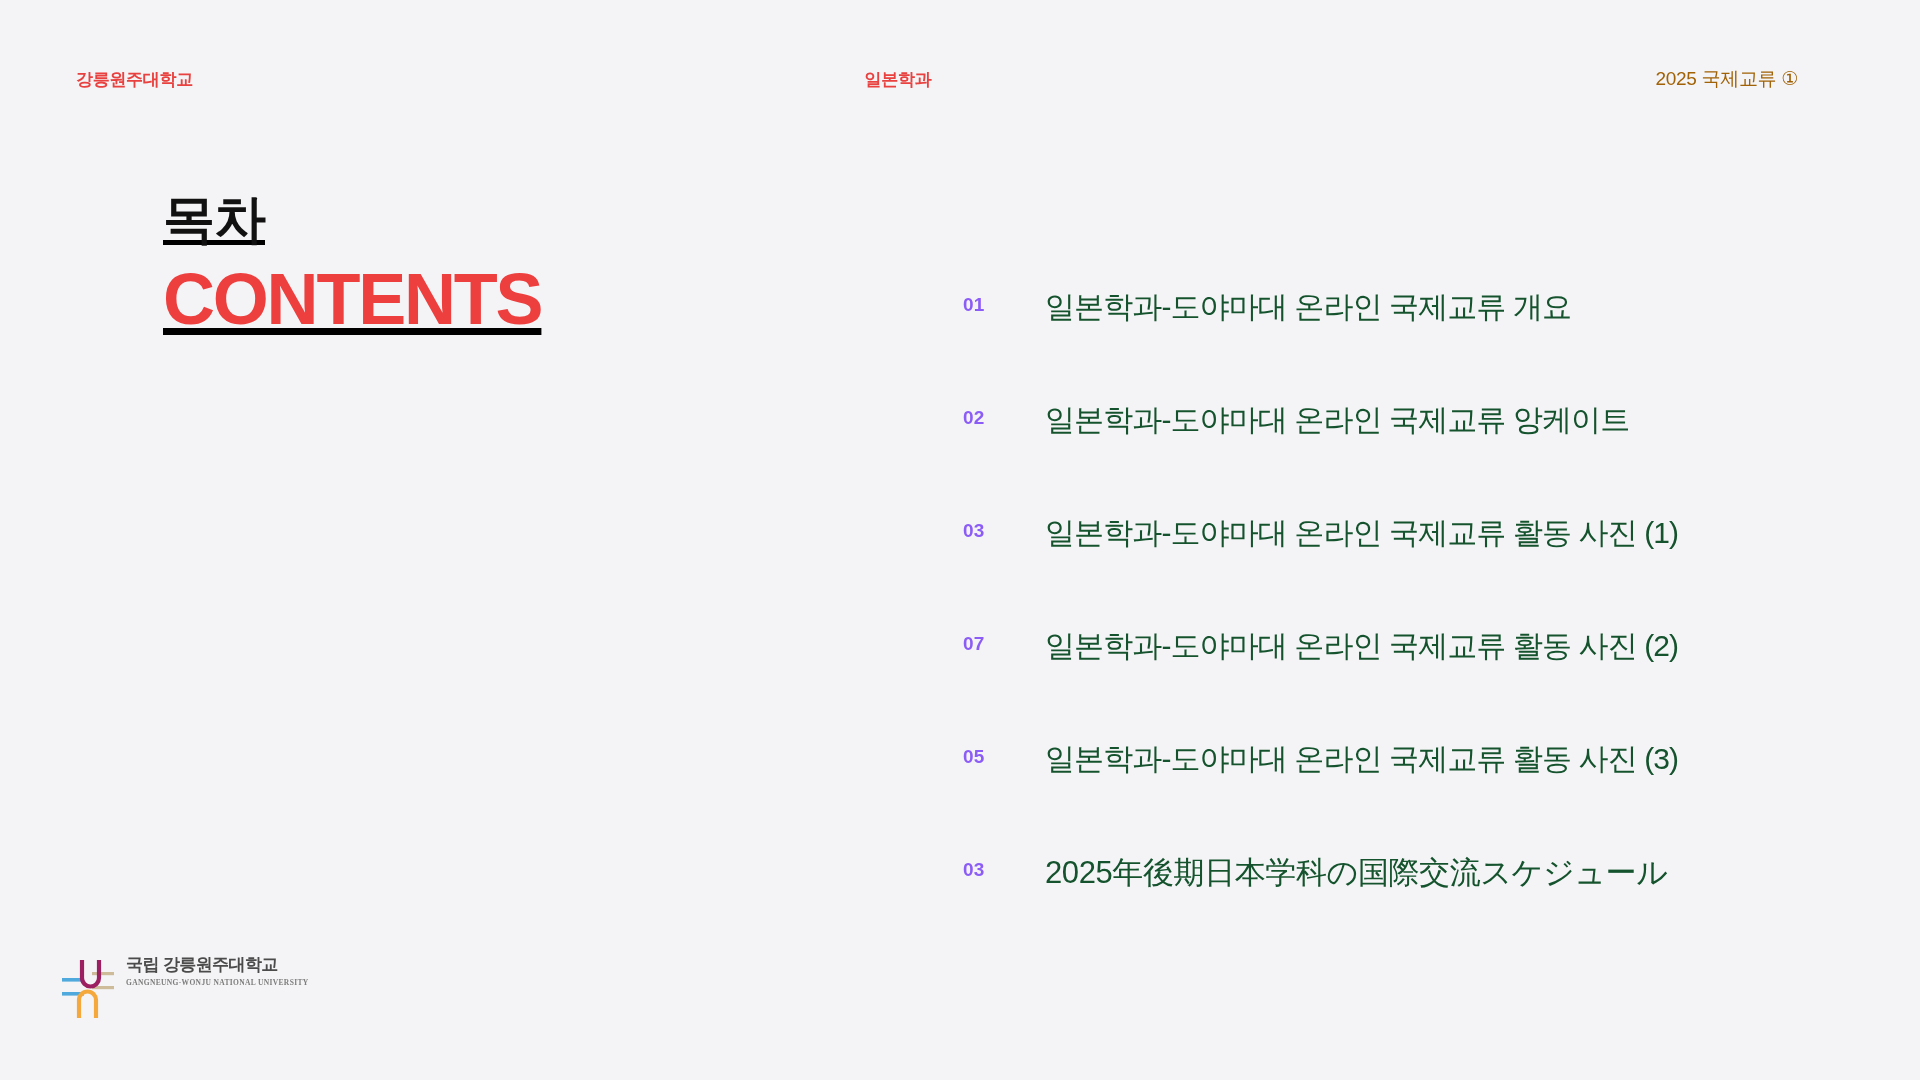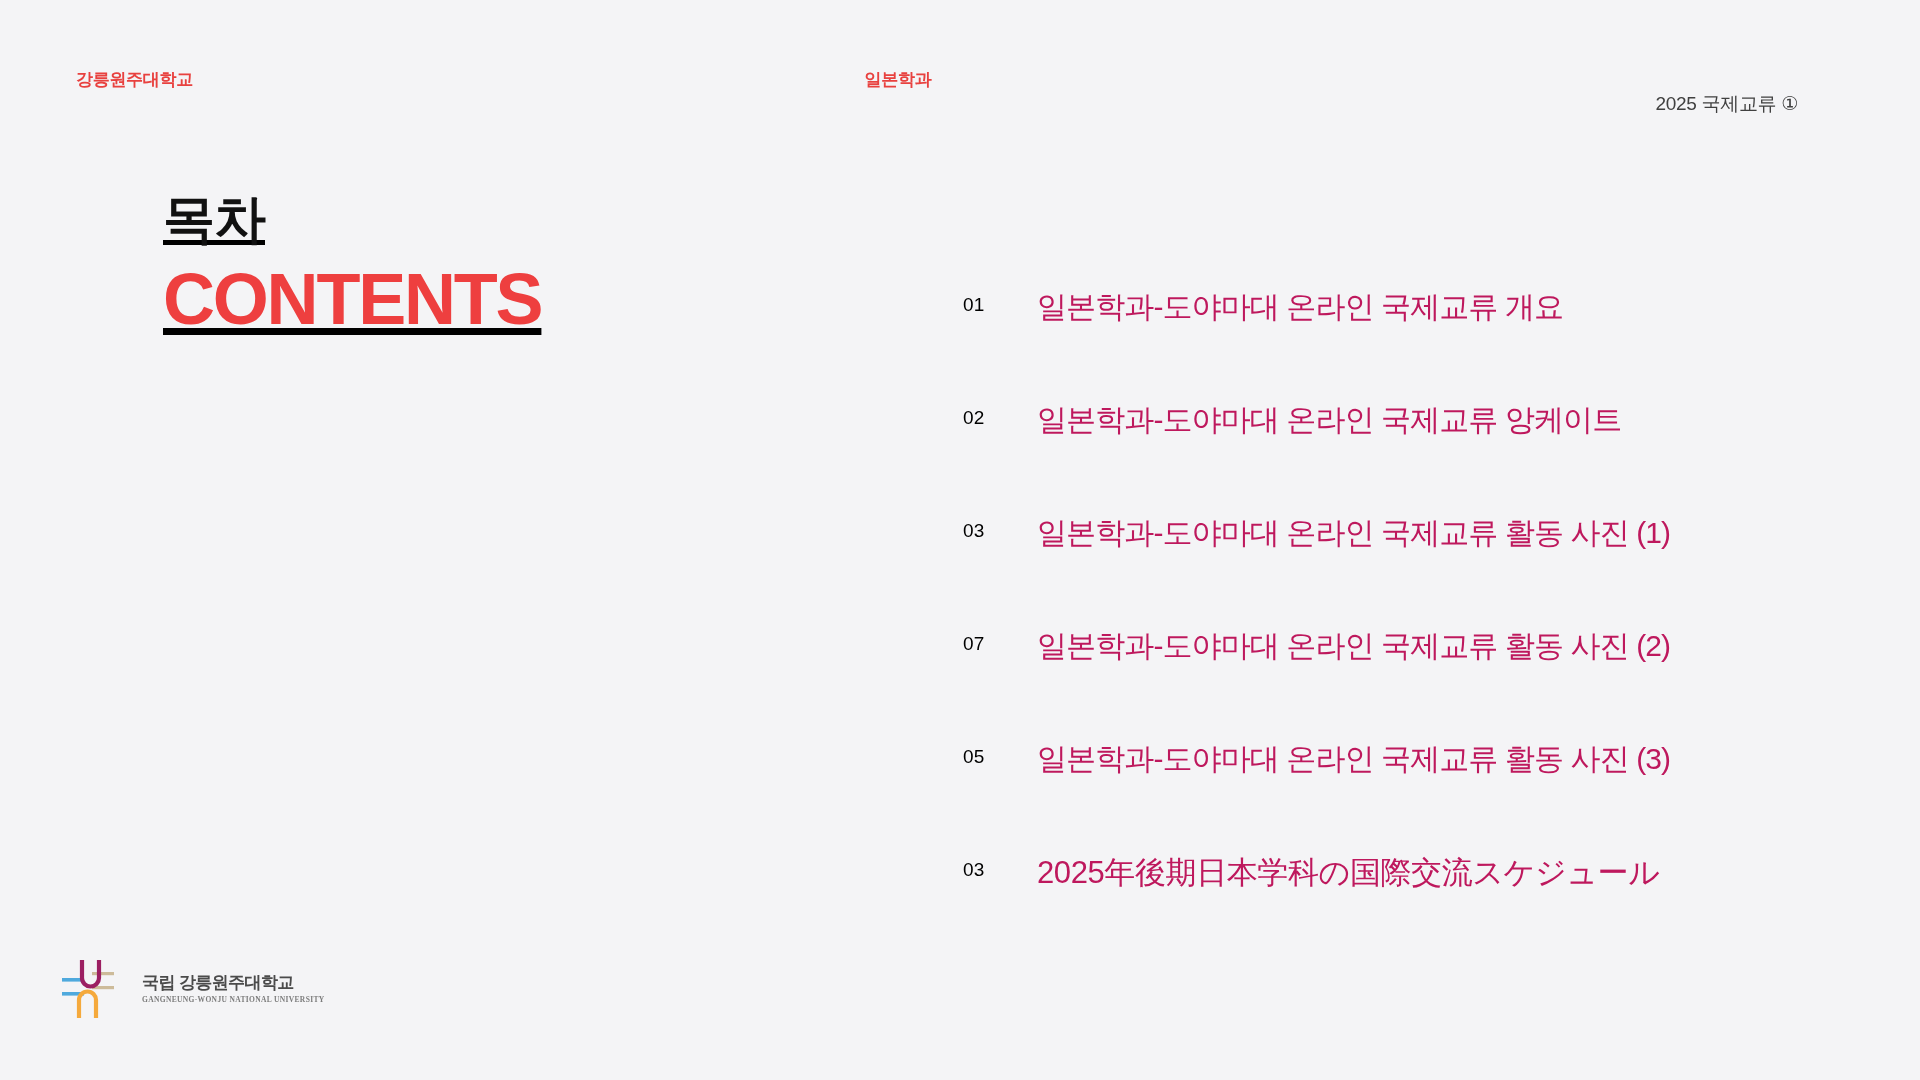--- a/index.html
+++ b/index.html
@@ -39,24 +39,23 @@
     font-weight:700;
     color:#e8413f;
     letter-spacing:-0.3px;
     transform:translateX(-40px);
   }
   .header-right {
     position:absolute;
     right:78px; top:-2px;
     font-size:19px;
     font-weight:500;
-    color:#404040;
+    color:#a16207;
     letter-spacing:-0.3px;
     white-space:nowrap;
-    margin-top:25px;
   }
 
   
   .title-block {
     position:absolute;
     left:163px; top:192px;text-decoration:underline;
   }
   .title-ko {
     font-size:52px;
     font-weight:800;
@@ -80,45 +79,45 @@
     width:900px;
   }
   .content-row {
     position:relative;
     height:113px;
   }
   .row-num {
     position:absolute;
     left:0; top:6px;
     font-size:19px;
-    font-weight:400;
-    color:#000000;
+    font-weight:700;
+    color:#8b5cf6;
     letter-spacing:0.2px;
   }
   .row-text {
     position:absolute;
-    left:74px; top:-1px;
+    left:82px; top:-1px;
     font-size:30px;
     font-weight:500;
-    color:#be185d;
+    color:#14532d;
     letter-spacing:-0.9px;
     white-space:nowrap;
   }
   .row-text.jp {
     font-size:31px;
     letter-spacing:-0.4px;
   }
 
   
   .footer-logo {
     position:absolute;
     left:62px; bottom:58px;
     display:flex;
-    align-items:center;
-    gap:28px;
+    align-items:flex-start;
+    gap:12px;
   }
   .logo-mark { width:52px; height:66px; display:block; }
   .logo-words { display:flex; flex-direction:column; justify-content:center; }
   .logo-ko {
     font-size:17px;
     font-weight:700;
     color:#4b4b4b;
     letter-spacing:-0.6px;
     line-height:1.1;
     white-space:nowrap;

